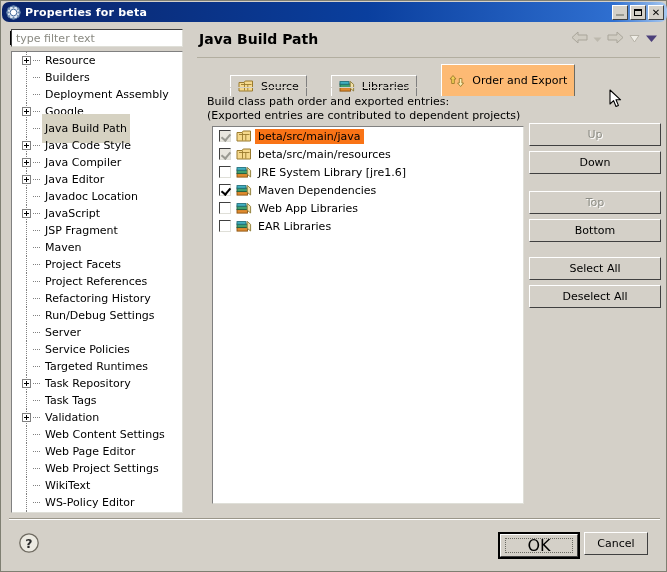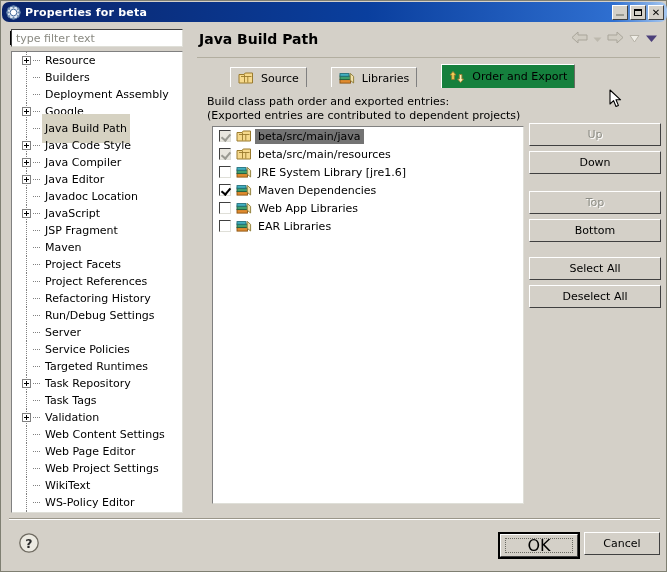--- a/index.html
+++ b/index.html
@@ -84,21 +84,21 @@
   
   .tabstrip{position:absolute;left:205px;top:63px;display:flex;align-items:flex-end;}
   .tab{
     height:21px;display:flex;align-items:center;gap:4px;padding:0 7px;
     box-sizing:border-box;font-size:11px;background:#d4d0c8;
     border-top:1px solid #fff;border-left:1px solid #fff;border-right:1px solid #808080;
     position:relative;
     margin-left:24px;
   }
   .tab.active{
-    height:24px;background:#15803d;border-right:1px solid #6b6b63;z-index:3;
+    height:32px;background:#fdba74;border-right:1px solid #6b6b63;z-index:3;
     border-top:1px solid #fff;border-left:1px solid #fff;
   }
   .tabs-underline{position:absolute;left:205px;top:86px;width:336px;height:1px;background:#d4d0c8;}
 
   .desc1{position:absolute;left:206px;top:94px;font-size:11px;}
   .desc2{position:absolute;left:206px;top:108px;font-size:11px;}
 
   .listbox{
     position:absolute;left:211px;top:125px;width:312px;height:378px;
     background:#fff;box-sizing:border-box;
@@ -112,21 +112,21 @@
     border-top:1px solid #404040;border-left:1px solid #404040;
     border-right:1px solid #dfdfd8;border-bottom:1px solid #dfdfd8;position:relative;
   }
   .cbx.dis{background:#e8e6de;}
   .cbx.on:after{
     content:"";position:absolute;left:3px;top:1px;width:4px;height:7px;
     border:solid #000;border-width:0 2px 2px 0;transform:rotate(40deg);
   }
   .cbx.on.dis:after{border-color:#9a9a92;}
   .litem .nm{position:relative;padding:1px 3px;}
-  .litem.sel .nm{background:#737373;}
+  .litem.sel .nm{background:#f97316;}
 
   .ibox{width:16px;height:14px;margin-right:3px;flex:0 0 auto;position:relative;}
 
   
   .btn{
     position:absolute;width:132px;height:23px;background:#d4d0c8;box-sizing:border-box;
     border-top:1px solid #fff;border-left:1px solid #fff;
     border-right:1px solid #404040;border-bottom:1px solid #404040;
     font-size:11px;display:flex;align-items:center;justify-content:center;
     font-family:"DejaVu Sans","Liberation Sans",sans-serif;color:#000;
@@ -372,17 +372,17 @@
       <text x="11" y="15.5" font-size="12.5" font-family="DejaVu Sans, sans-serif" font-weight="bold" text-anchor="middle" fill="#2b2b2b">?</text>
     </svg>
   </div>
 
   <div class="btn-ok" style="left:497px;top:531px;">
     <div class="inner">
         <span>OK</span>
       <div class="okdots"></div>
     </div>
   </div>
-  <div class="btn-cancel btn" style="left:583px;top:531px;width:76px;">
+  <div class="btn-cancel btn" style="left:583px;top:531px;width:64px;">
     <span>Cancel</span>
   </div>
 
 </div>
 
 </body></html>

